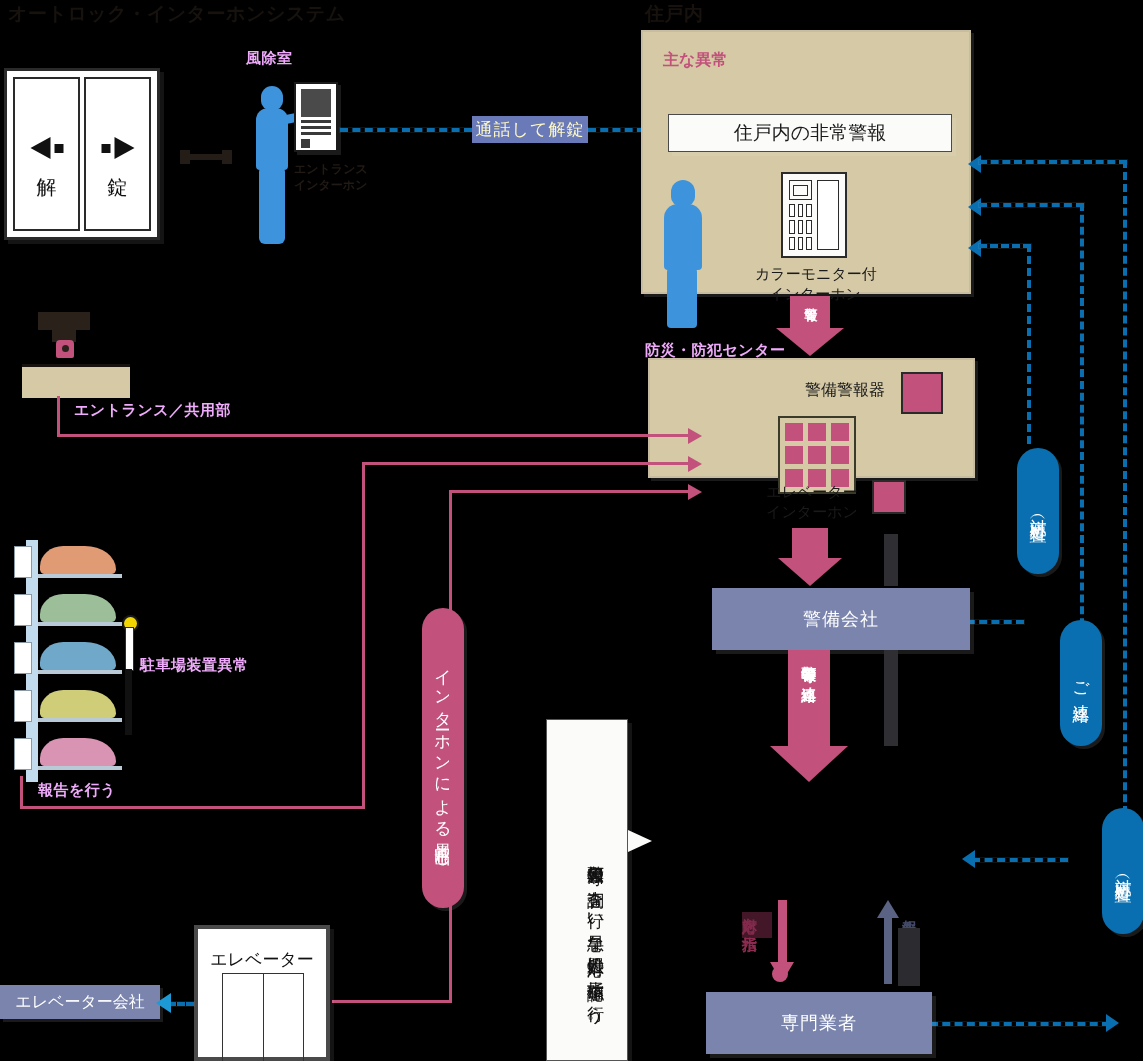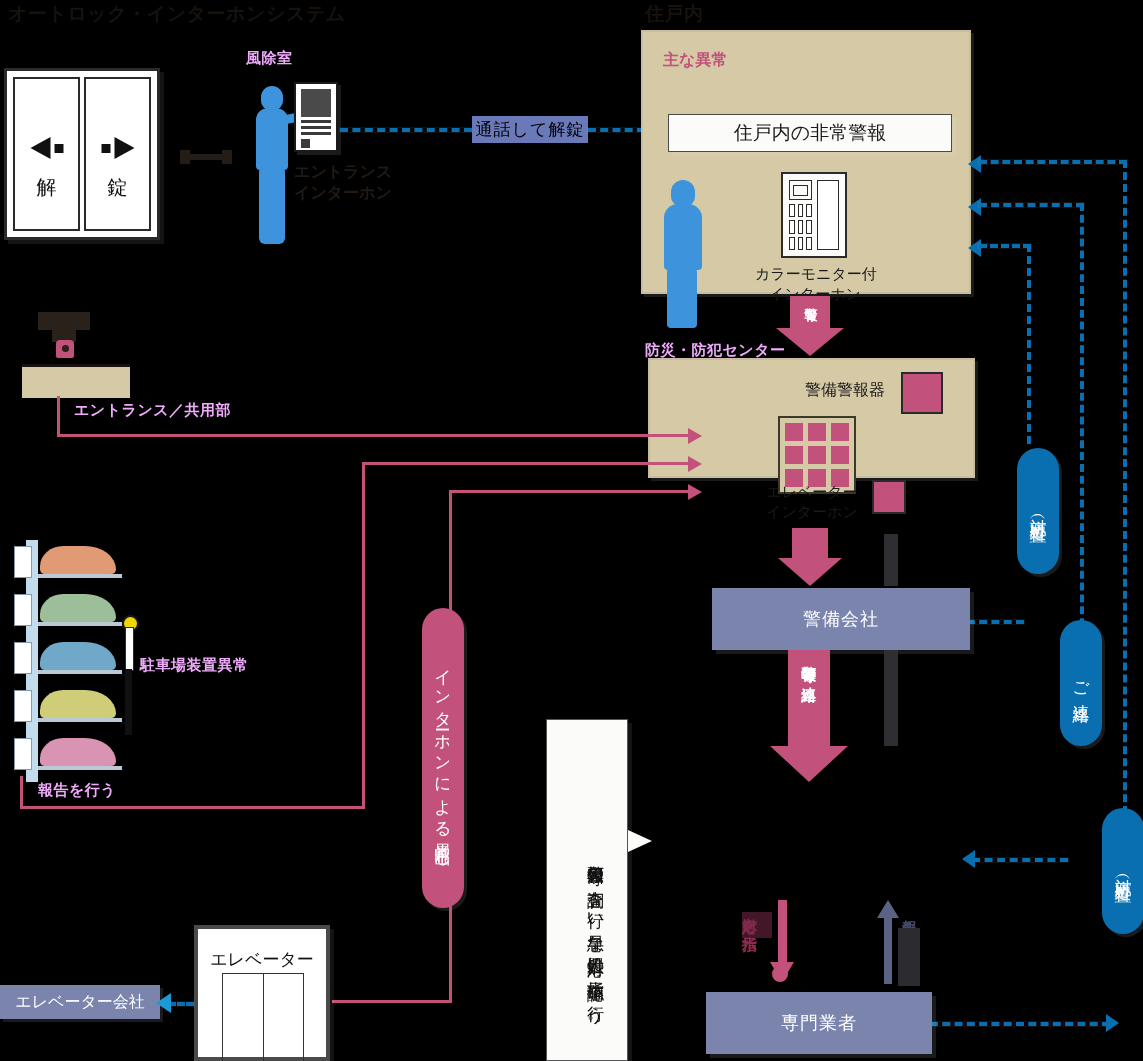--- a/index.html
+++ b/index.html
@@ -10,21 +10,21 @@
   }
   #stage{position:absolute;left:0;top:0;width:1143px;height:1061px;background:#000;}
   .abs{position:absolute;box-sizing:border-box;}
 
   
   .t{font-size:15px;line-height:1.3;white-space:pre;}
   .vtext{writing-mode:vertical-rl;text-orientation:upright;white-space:pre;}
 
   
   .dark{color:#f0abfc;font-size:15px;font-weight:bold;letter-spacing:.5px;}
-  .dark2{color:#221a14;font-size:16px;font-weight:bold;}
+  .dark2{color:#221a14;font-size:12px;font-weight:bold;}
 
   
   .beige{background:#d5c9a6;border:2px solid #c8bda0;box-shadow:3px 3px 0 rgba(255,255,255,.10);}
   .headerbar{color:#17120e;font-size:19px;font-weight:bold;}
 
   
   .whitebox{background:#fbfbf9;border:1px solid #4a4a4a;color:#1a1a1a;
             display:flex;align-items:center;justify-content:center;
             font-size:19px;box-shadow:4px 4px 0 rgba(255,255,255,.08);}
 
@@ -38,21 +38,21 @@
            display:flex;align-items:center;justify-content:center;
            font-size:17px;letter-spacing:2px;
            box-shadow:3px 3px 0 rgba(255,255,255,.10);}
   
   .ploz{background:#c2517c;color:#fff;border-radius:24px;
         display:flex;align-items:center;justify-content:center;
         font-size:17px;letter-spacing:2px;
         box-shadow:3px 3px 0 rgba(255,255,255,.10);}
 
   
-  .bluepill{background:#6a79b8;color:#000000;font-size:17px;
+  .bluepill{background:#6a79b8;color:#fef9c3;font-size:17px;
             display:flex;align-items:center;justify-content:center;
             letter-spacing:1px;}
 
   
   .dline-h{border-top:4px dashed #0a6fb0;box-shadow:0 0 0 1px rgba(255,255,255,.07);}
   .dline-v{border-left:4px dashed #0a6fb0;}
   .sline-h{background:#c2517c;height:3px;}
   .sline-v{background:#c2517c;width:3px;}
 
   

